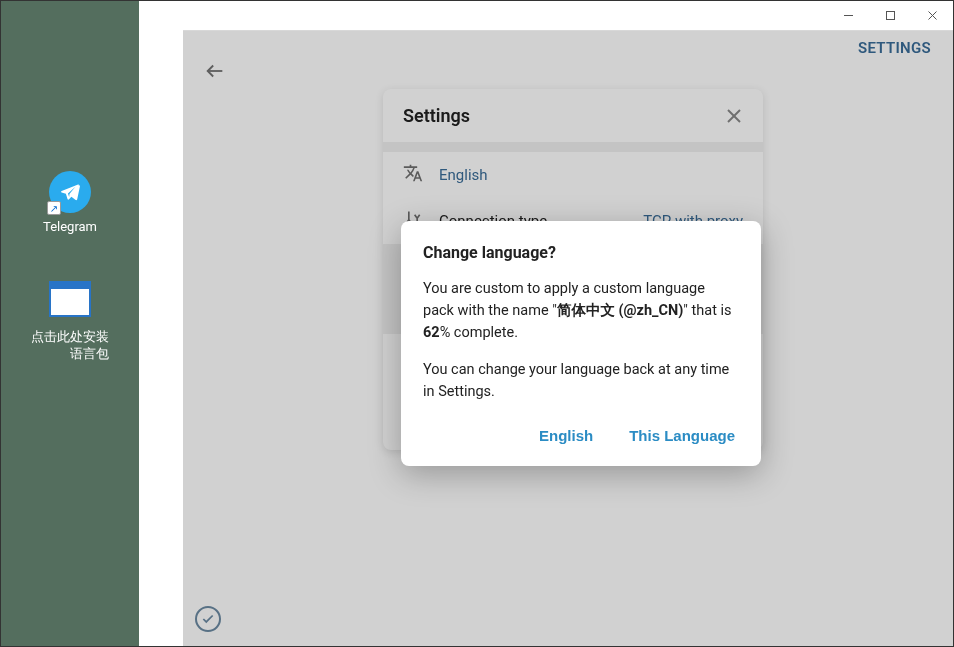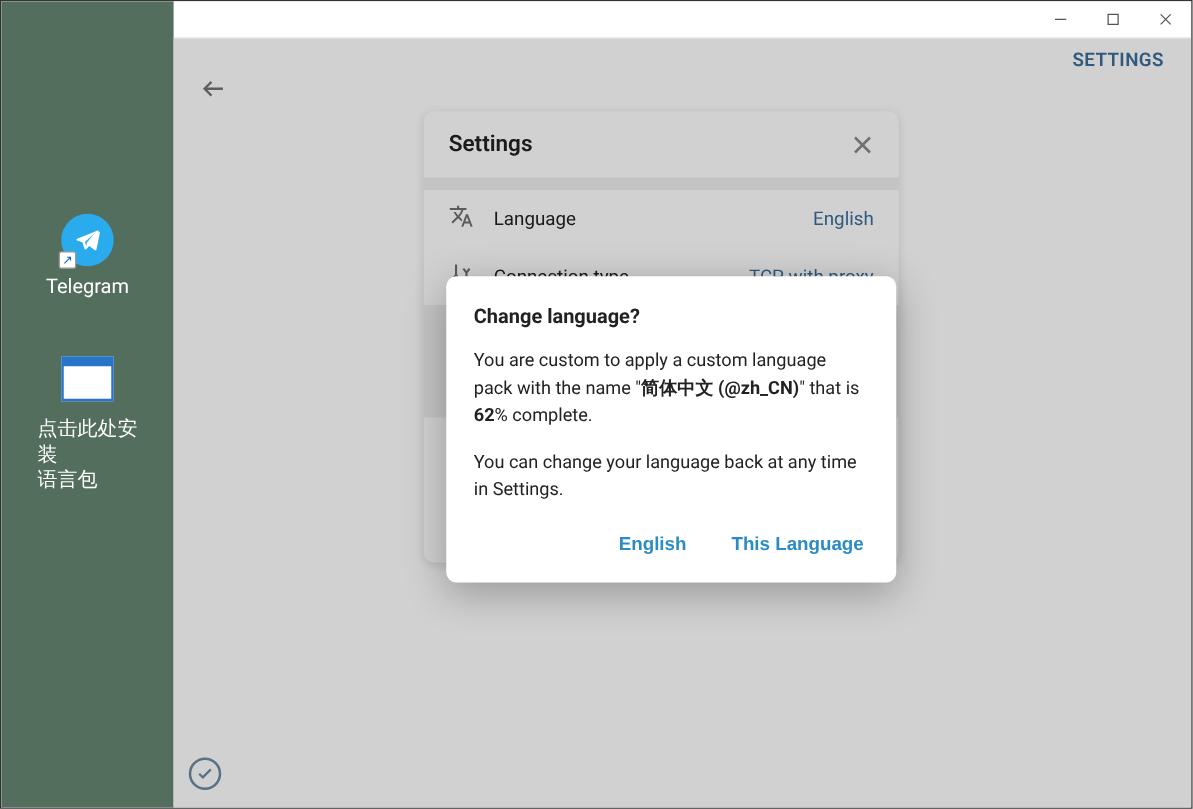--- a/index.html
+++ b/index.html
@@ -70,32 +70,33 @@
     .window-icon {
       width: 42px;
       height: 36px;
       background: #fff;
       border: 2px solid #2874c7;
       border-top-width: 8px;
       position: relative;
     }
     .desktop-icon .label {
       color: #fff;
-      font-size: 16px;
-      text-align: left;
+      font-size: 13px;
+      text-align: right;
       line-height: 1.3;
     }
     
     .app-window {
       flex: 1;
       height: 100%;
       display: flex;
       flex-direction: column;
       background: #fff;
       position: relative;
+      margin-left: 44px;
     }
     .titlebar {
       height: 30px;
       border-bottom: 1px solid #d8d8d8;
       display: flex;
       justify-content: flex-end;
       align-items: center;
       padding-right: 0;
     }
     .window-controls {
@@ -401,21 +402,20 @@
               </svg>
           </div>
         </div>
 
         <div class="settings-row">
           <span class="row-icon">
             <svg width="20" height="20" viewBox="0 0 24 24" fill="currentColor">
                 <path d="M12.87 15.07 10.33 12.56l.03-.03A17.52 17.52 0 0 0 14.07 6H17V4h-7V2H8v2H1v2h11.17C11.5 7.92 10.44 9.75 9 11.35 8.07 10.32 7.3 9.19 6.69 8h-2c.73 1.63 1.73 3.17 2.98 4.56l-5.09 5.02L4 19l5-5 3.11 3.11.76-2.04ZM18.5 10h-2L12 22h2l1.12-3h4.75L21 22h2l-4.5-12Zm-2.62 7 1.62-4.33L19.12 17h-3.24Z"></path>
               </svg>
           </span>
-          <span class="row-label">Language</span>
           <span class="row-value">English</span>
         </div>
 
         <div class="settings-row">
           <span class="row-icon">
             <svg width="20" height="20" viewBox="0 0 24 24" fill="none" stroke="currentColor" stroke-width="2">
                 <path d="M7 3v10M7 13l-3 4M7 13l3 4M17 21V11M17 11l-3-4M17 11l3-4"></path>
               </svg>
           </span>
           <span class="row-label">Connection type</span>

